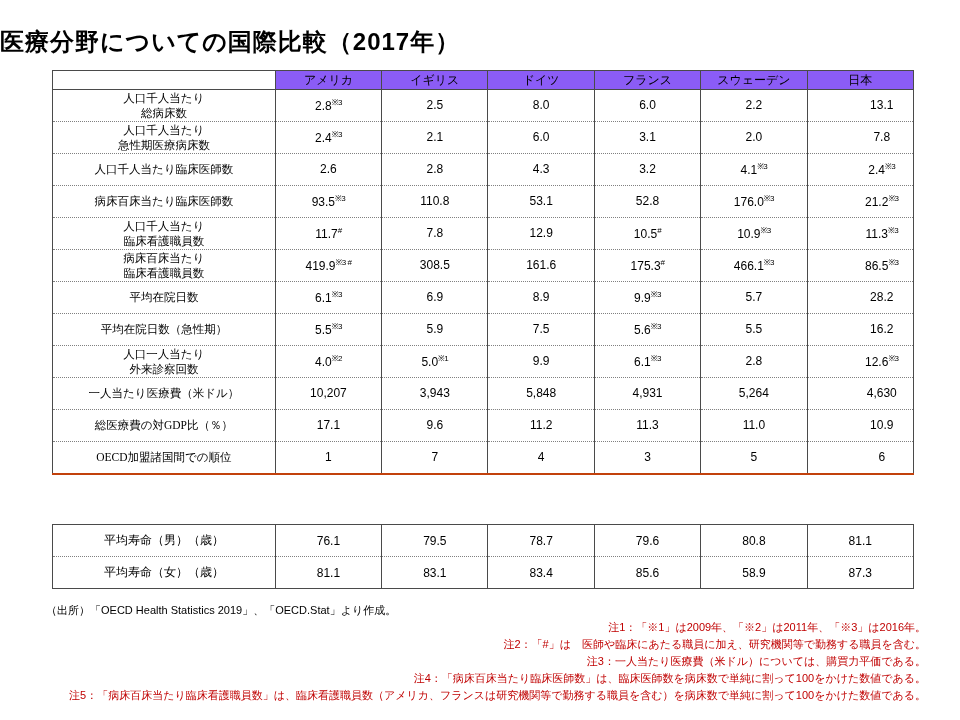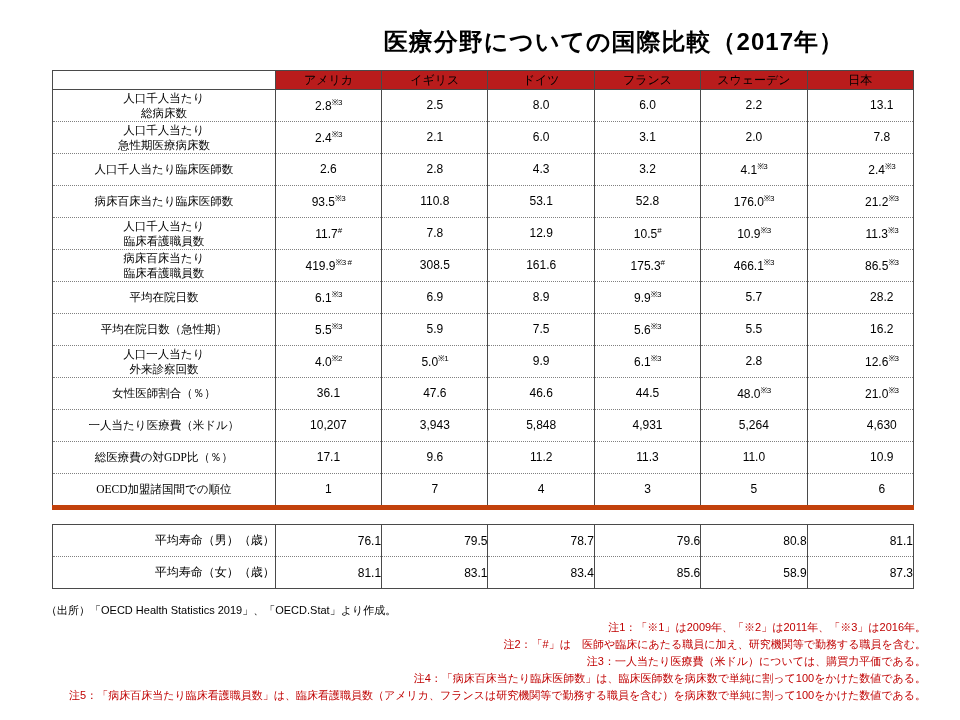--- a/index.html
+++ b/index.html
@@ -18,21 +18,21 @@
   .page {
     width: 960px;
     height: 720px;
     position: relative;
   }
   .title {
     position: absolute;
     top: 26px;
     left: 0;
     width: 844px;
-    text-align: right;
+    text-align: left;
     font-size: 24px;
     font-weight: bold;
     letter-spacing: 1px;
   }
   .table-wrap {
     position: absolute;
     left: 52px;
     top: 70px;
     width: 862px;
   }
@@ -46,21 +46,21 @@
   table.main th, table.main td {
     border: 1px solid #4a4a4a;
     font-size: 11.5px;
     text-align: center;
     vertical-align: middle;
     padding: 0;
     height: 31px;
     line-height: 1.25;
   }
   table.main thead th {
-    background: #b91c1c;
+    background: #8b5cf6;
     height: 18px;
     font-weight: normal;
     font-size: 12px;
   }
   table.main thead th.corner {
     background: #ffffff;
     border-left: 1px solid #4a4a4a;
   }
   table.main td.label {
     text-align: center;
@@ -72,21 +72,21 @@
   }
   
   table.main tbody tr td {
     border-top: 1px dotted #808080;
     border-bottom: 1px dotted #808080;
   }
   table.main tbody tr:first-child td {
     border-top: 1px solid #4a4a4a;
   }
   table.main tbody tr:last-child td {
-    border-bottom: 5px solid #c2410c;
+    border-bottom: 2px solid #c2410c;
   }
   table.main tbody tr td:first-child {
     border-left: 1px solid #4a4a4a;
     font-family: Liberation Serif, serif;
   }
   table.main tbody tr td:last-child {
     border-right: 1px solid #4a4a4a;
     padding-left: 43px;
   }
   table.main tbody tr td {
@@ -110,21 +110,21 @@
   table.life {
     border-collapse: collapse;
     width: 862px;
     table-layout: fixed;
   }
   table.life col.c0 { width: 222px; }
   table.life col.cd { width: 106px; }
   table.life td {
     border: 1px solid #4a4a4a;
     font-size: 12px;
-    text-align: right;
+    text-align: center;
     height: 31px;
     padding: 0;
   }
   table.life tr:first-child td { border-bottom: 1px dotted #808080; }
   table.life tr:last-child td { border-top: 1px dotted #808080; }
   .notes {
     position: absolute;
     left: 46px;
     top: 602px;
     width: 880px;
@@ -269,31 +269,20 @@
             </td>
             <td class="val"><span>4.0</span><sup class="mark">※2</sup></td>
             <td class="val"><span>5.0</span><sup class="mark">※1</sup></td>
             <td class="val"><span>9.9</span></td>
             <td class="val"><span>6.1</span><sup class="mark">※3</sup></td>
             <td class="val"><span>2.8</span></td>
             <td class="val"><span>12.6</span><sup class="mark">※3</sup></td>
           </tr>
           <tr>
             <td class="label">
-              <span class="two-line">女性医師割合（％）</span>
-            </td>
-            <td class="val"><span>36.1</span></td>
-            <td class="val"><span>47.6</span></td>
-            <td class="val"><span>46.6</span></td>
-            <td class="val"><span>44.5</span></td>
-            <td class="val"><span>48.0</span><sup class="mark">※3</sup></td>
-            <td class="val"><span>21.0</span><sup class="mark">※3</sup></td>
-          </tr>
-          <tr>
-            <td class="label">
               <span class="two-line">一人当たり医療費（米ドル）</span>
             </td>
             <td class="val"><span>10,207</span></td>
             <td class="val"><span>3,943</span></td>
             <td class="val"><span>5,848</span></td>
             <td class="val"><span>4,931</span></td>
             <td class="val"><span>5,264</span></td>
             <td class="val"><span>4,630</span></td>
           </tr>
           <tr>

